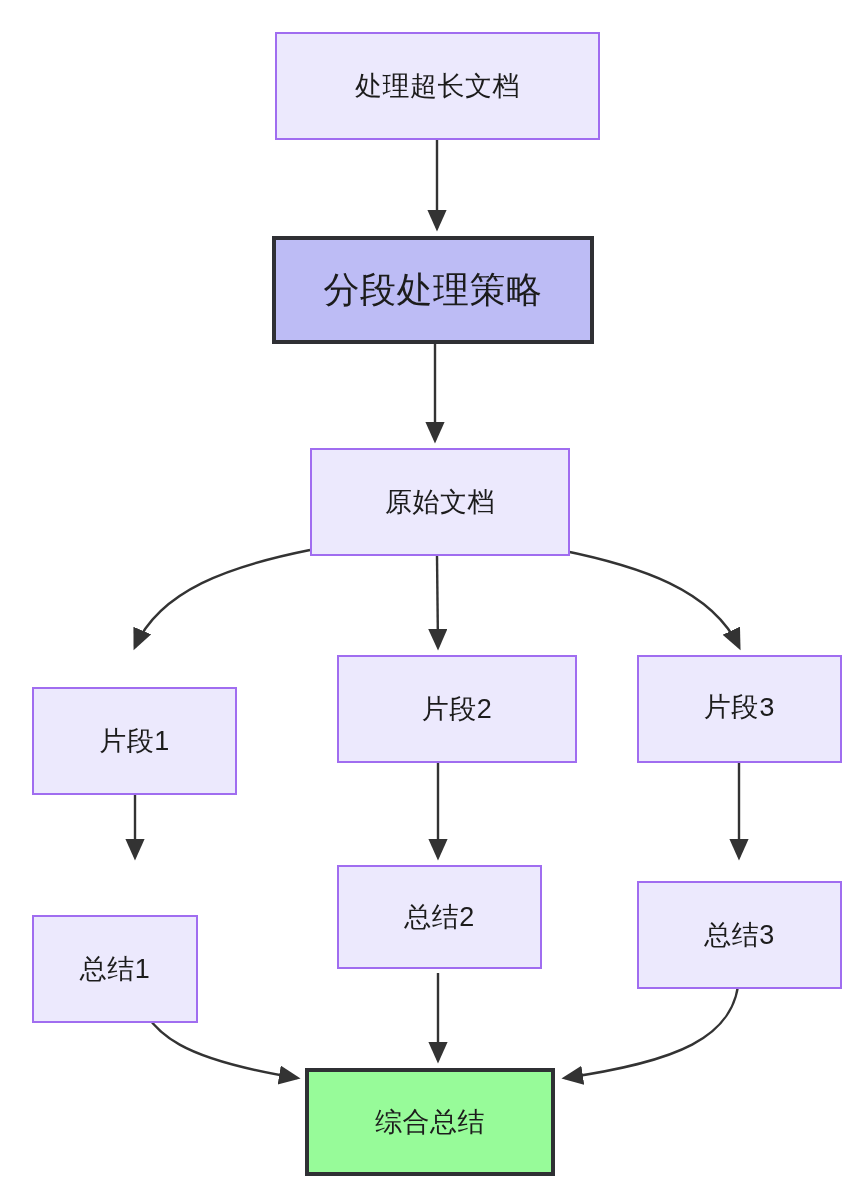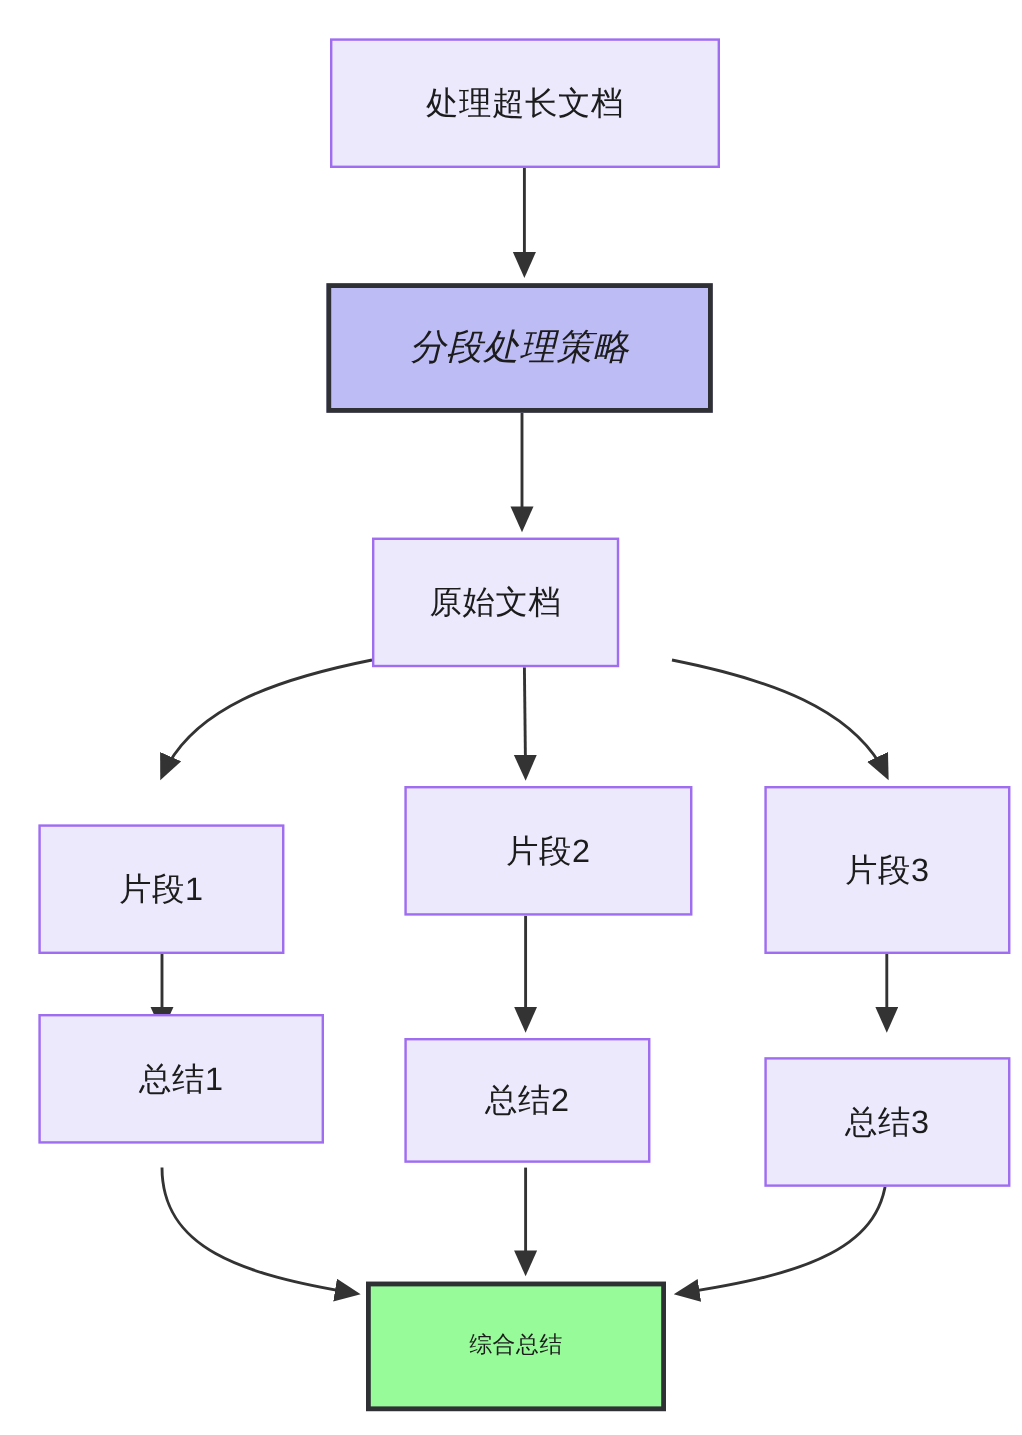--- a/index.html
+++ b/index.html
@@ -44,27 +44,26 @@
   }
   .node.normal {
     background: #ece9fd;
     border: 2px solid #a06df0;
     font-size: 27px;
     align-items: center;
   }
   .node.highlight {
     background: #bdbcf5;
     border: 4px solid #2f3034;
-    font-size: 30px;
-    font-style: italic;
+    font-size: 36px;
   }
   .node.result {
     background: #97fb99;
     border: 4px solid #2f3034;
-    font-size: 19px;
+    font-size: 27px;
   }
 </style>
 </head>
 <body>
 
 <div id="diagram">
 
   <svg id="edge-layer" viewBox="0 0 852 1196" width="852" height="1196" xmlns="http://www.w3.org/2000/svg">
     <defs>
       <marker id="arrowhead" markerWidth="10" markerHeight="10" refX="7.5" refY="4" orient="auto" markerUnits="strokeWidth">
@@ -86,33 +85,33 @@
       </g>
   </svg>
 
   <div id="nodes-layer">
       <div class="node normal" style="left: 275px; top: 32px; width: 325px; height: 108px;">
         <span class="node-label">处理超长文档</span>
       </div>
       <div class="node highlight" style="left: 272px; top: 236px; width: 322px; height: 108px;">
         <span class="node-label">分段处理策略</span>
       </div>
-      <div class="node normal" style="left: 310px; top: 448px; width: 206px; height: 108px;">
+      <div class="node normal" style="left: 310px; top: 448px; width: 260px; height: 108px;">
         <span class="node-label">原始文档</span>
       </div>
       <div class="node normal" style="left: 32px; top: 655px; width: 205px; height: 108px; margin-top: 32px;">
         <span class="node-label">片段1</span>
       </div>
       <div class="node normal" style="left: 337px; top: 655px; width: 240px; height: 108px;">
         <span class="node-label">片段2</span>
       </div>
-      <div class="node normal" style="left: 637px; top: 655px; width: 205px; height: 140px;">
+      <div class="node normal" style="left: 637px; top: 655px; width: 205px; height: 108px; font-family: Liberation Mono, monospace;">
         <span class="node-label">片段3</span>
       </div>
-      <div class="node normal" style="left: 32px; top: 845px; width: 238px; height: 108px;">
+      <div class="node normal" style="left: 32px; top: 915px; width: 166px; height: 108px;">
         <span class="node-label">总结1</span>
       </div>
       <div class="node normal" style="left: 337px; top: 865px; width: 205px; height: 104px;">
         <span class="node-label">总结2</span>
       </div>
       <div class="node normal" style="left: 637px; top: 865px; width: 205px; height: 108px; margin-top: 16px;">
         <span class="node-label">总结3</span>
       </div>
       <div class="node result" style="left: 305px; top: 1068px; width: 250px; height: 108px;">
         <span class="node-label">综合总结</span>

